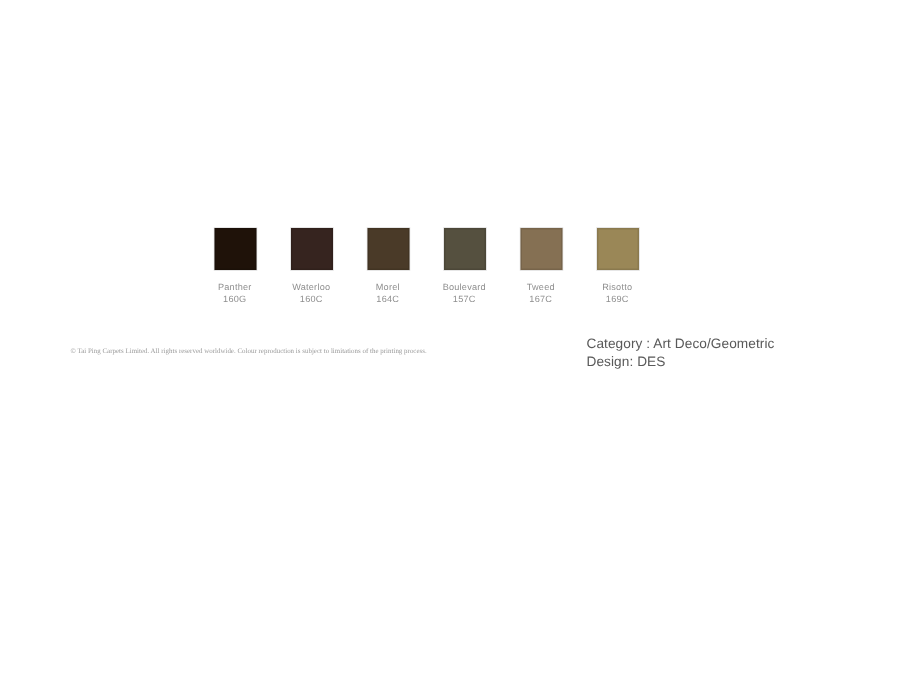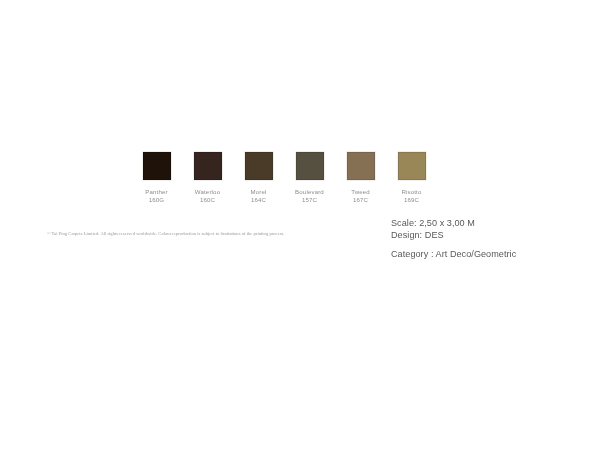--- a/index.html
+++ b/index.html
@@ -123,28 +123,24 @@
       <div class="swatch-label" style="color: rgb(142, 142, 142);">Risotto</div>
       <div class="swatch-code" style="color: rgb(142, 142, 142);">169C</div>
     </div>
   </div>
 
 <div id="legal-note" style="color: rgb(154, 154, 154);">© Tai Ping Carpets Limited. All rights reserved worldwide. Colour reproduction is subject to limitations of the printing process.</div>
 
 <div id="project-info" style="color: rgb(89, 89, 89);">
 
 
-  <div class="info-line">
-    <span class="info-key">Scale:</span>
-    <span class="info-val">2,50 x 3,00 M</span>
+
+  <div class="info-line" id="info-category">
+    <span class="info-key">Category :</span>
+    <span class="info-val">Art Deco/Geometric</span>
   </div>
 
   <div class="info-line">
     <span class="info-key">Design:</span>
     <span class="info-val">DES</span>
   </div>
 
-  <div class="info-line" id="info-category">
-    <span class="info-key">Category :</span>
-    <span class="info-val">Art Deco/Geometric</span>
-  </div>
-
 </div>
 
 </body></html>

